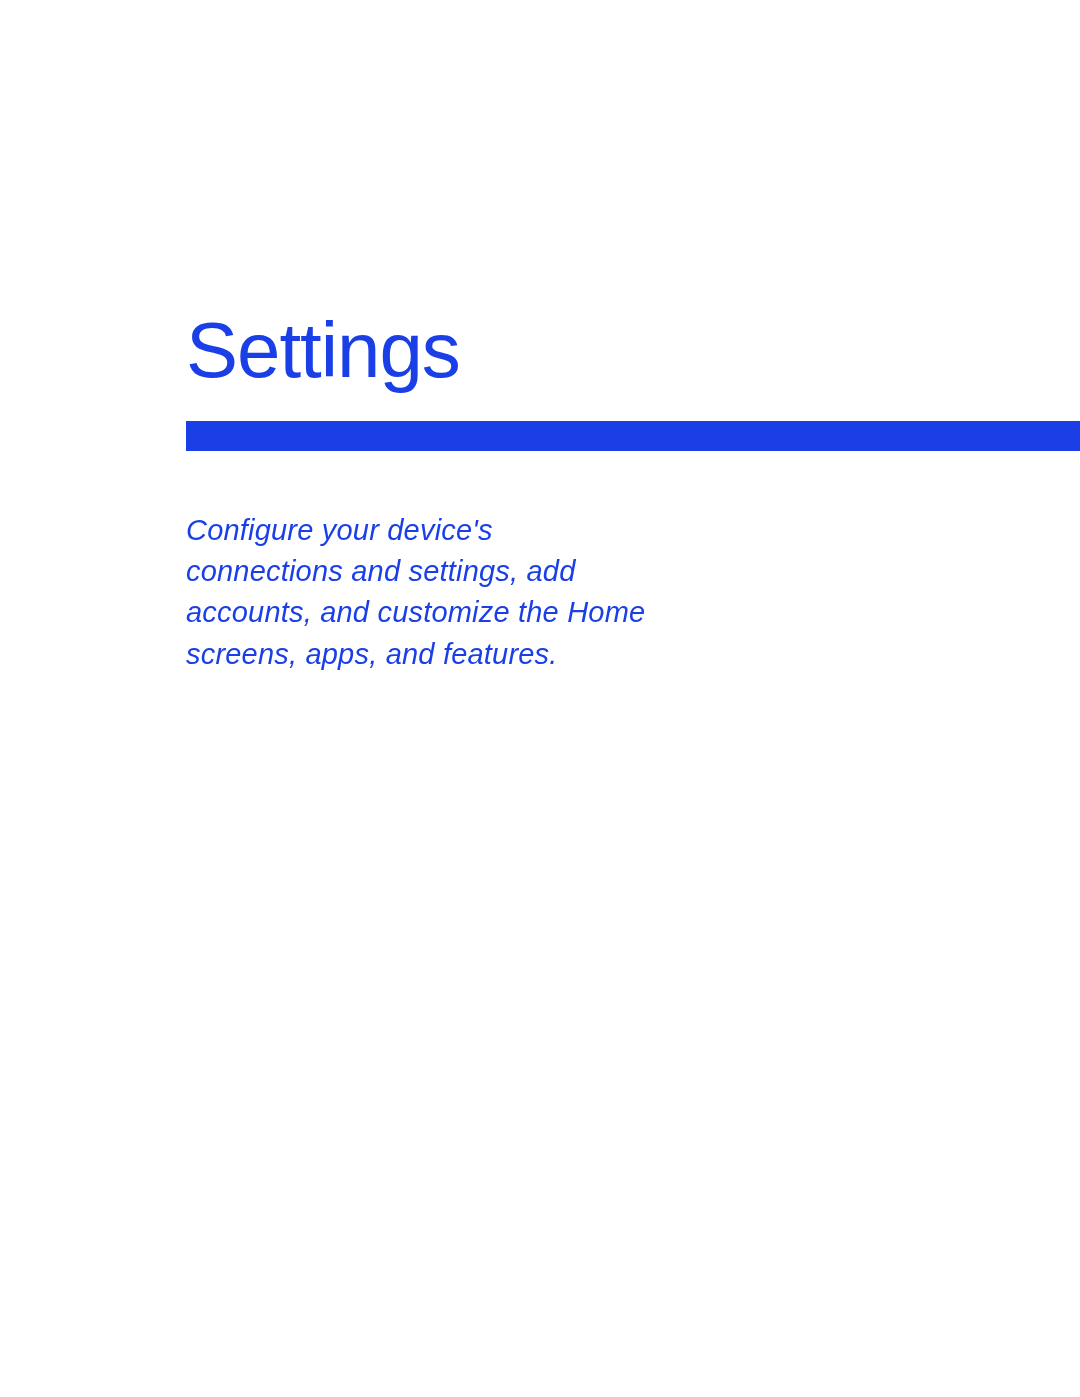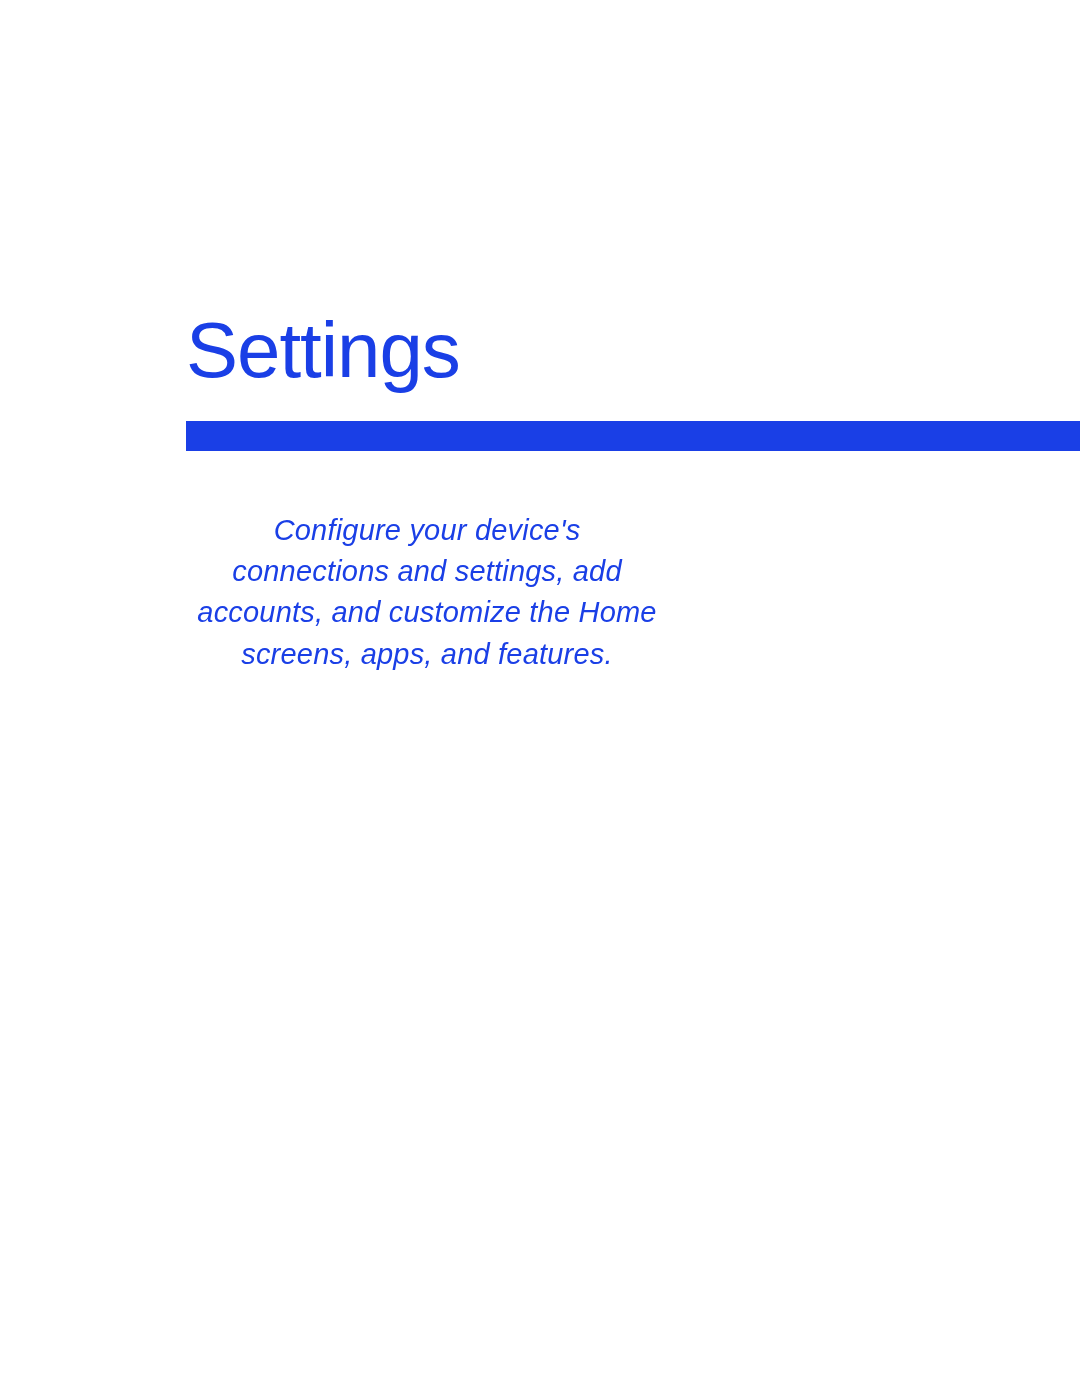--- a/index.html
+++ b/index.html
@@ -1,19 +1,18 @@
 <!DOCTYPE html>
 <html><head>
   <meta charset="utf-8">
   <style>
     * {
       margin: 16px;
       padding: 0;
       box-sizing: border-box;
-      text-align: center;
     }
     body {
       width: 1080px;
       height: 1397px;
       background: #ffffff;
       font-family: "Helvetica Neue", Helvetica, Arial, sans-serif;
       position: relative;
     }
     .page-title {
       position: absolute;
@@ -28,21 +27,21 @@
       position: absolute;
       top: 373px;
       left: 138px;
       right: 0;
       height: 30px;
       background: #1a3fe6;
     }
     .description {
       position: absolute;
       top: 462px;
-      left: 149px;
+      left: 138px;
       width: 460px;
       font-size: 29px;
       font-weight: 400;
       font-style: italic;
       color: #1a3fe6;
       line-height: 1.42;
       letter-spacing: 0.2px;
     }
   </style>
 </head>

